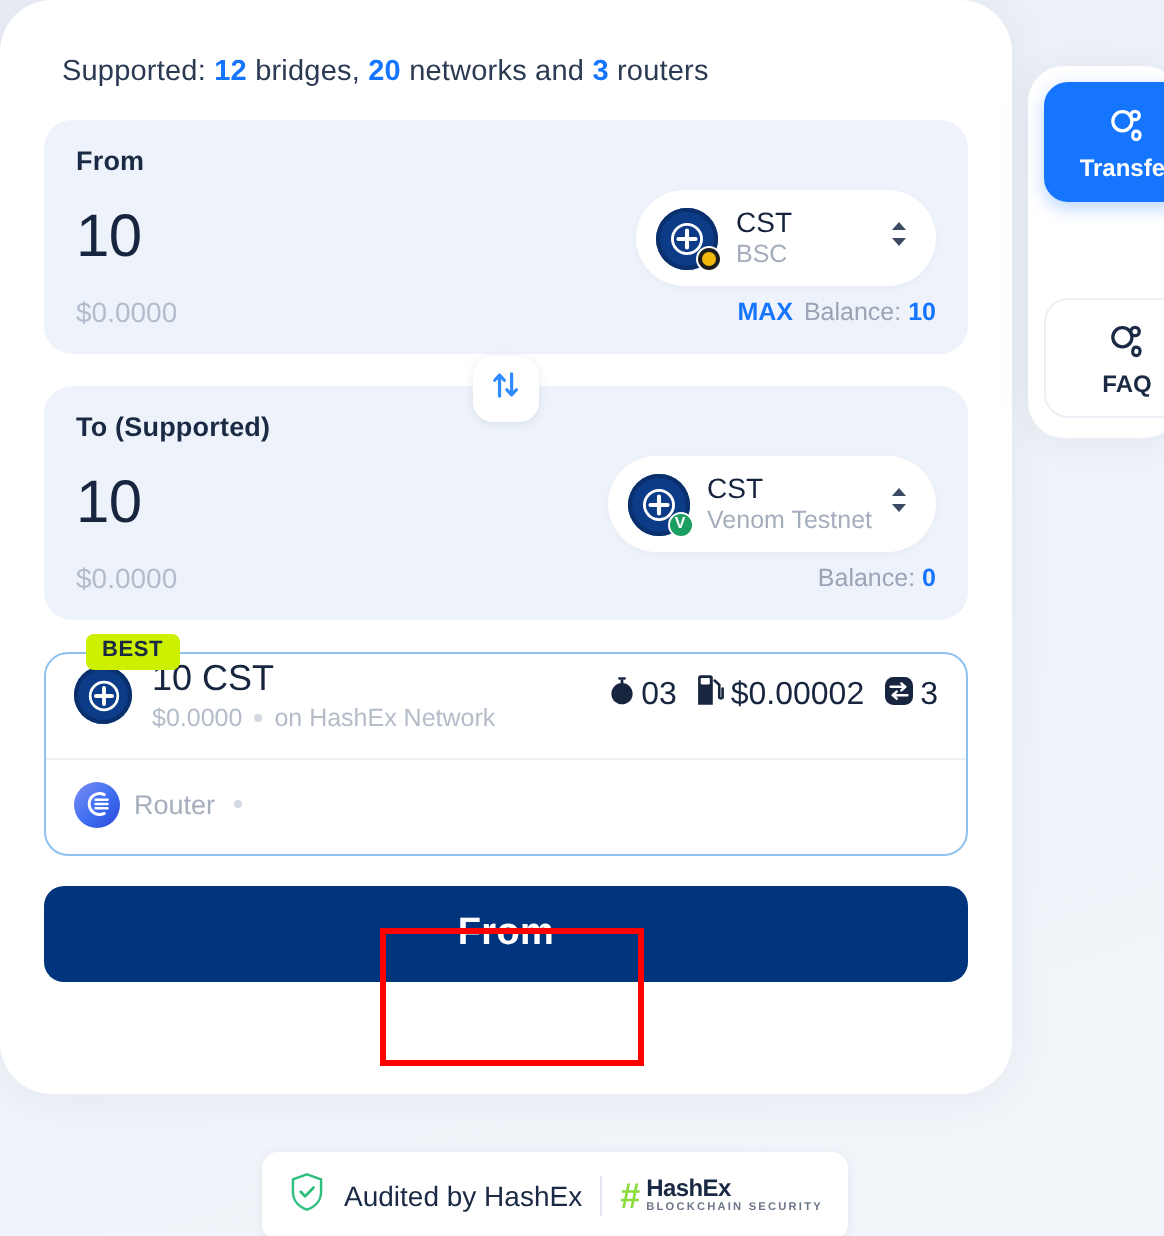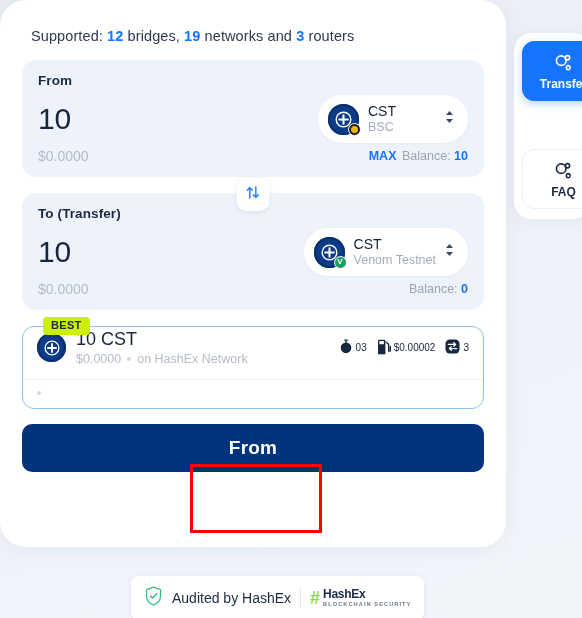--- a/index.html
+++ b/index.html
@@ -251,21 +251,21 @@
   }
   .dot-sep {
     width: 4px; height: 4px; border-radius: 50%;
     background: #d3d9e2;
     display: inline-block;
   }
   .route-stats {
     display: flex;
     align-items: center;
     gap: 5px;
-    font-size: 10px;
+    font-size: 16px;
     color: #17253f;
     white-space: nowrap;
   }
   .route-stats .stat {
     display: flex;
     align-items: center;
     gap: 3px;
   }
   .route-stats .stat + .stat { margin-left: 5px; }
 
@@ -422,21 +422,21 @@
 </style>
 </head>
 <body>
 
 <div id="main-card">
 
   <div id="supported-line">
     <span>Supported:</span>
     <span class="num">12</span>
     <span>bridges,</span>
-    <span class="num">19</span>
+    <span class="num">20</span>
     <span>networks and</span>
     <span class="num">3</span>
     <span>routers</span>
   </div>
 
   <div class="panel">
     <div class="panel-label">From</div>
 
     <div class="panel-mid">
       <input class="amount-input" type="text" value="10" style="">
@@ -477,21 +477,21 @@
   <div id="swap-direction-btn">
     <span>
       <svg width="17" height="17" viewBox="0 0 20 20" aria-hidden="true">
         <path d="M6.2 16.5 V4.2 M6.2 4.2 L3.4 7.2 M6.2 4.2 L9 7.2" stroke="#2f8bff" stroke-width="1.9" fill="none" stroke-linecap="round" stroke-linejoin="round"></path>
         <path d="M13.3 3.5 V15.8 M13.3 15.8 L10.5 12.8 M13.3 15.8 L16.1 12.8" stroke="#2f8bff" stroke-width="1.9" fill="none" stroke-linecap="round" stroke-linejoin="round"></path>
       </svg>
     </span>
   </div>
 
   <div class="panel">
-    <div class="panel-label">To (Transfer)</div>
+    <div class="panel-label">To (Supported)</div>
 
     <div class="panel-mid">
       <input class="amount-input" type="text" value="10" style="">
 
       <div class="token-select">
         <div class="token-icon-wrap">
           <div class="token-icon">
             <svg width="19" height="19" viewBox="0 0 24 24" aria-hidden="true">
               <circle cx="12" cy="12" r="9.2" fill="none" stroke="#ffffff" stroke-width="1.8"></circle>
               <path d="M12 6.6 V17.4 M6.6 12 H17.4" stroke="#ffffff" stroke-width="2.6" stroke-linecap="round"></path>
@@ -572,20 +572,29 @@
             </svg>
           </span>
           <span>3</span>
         </span>
       </div>
     </div>
 
     <div class="route-divider"></div>
 
     <div class="route-bottom">
+      <span class="provider">
+        <span class="provider-icon router">
+          <svg width="14" height="14" viewBox="0 0 16 16" aria-hidden="true">
+            <path d="M11.6 2.6 A6 6 0 1 0 11.6 13.4" stroke="#ffffff" stroke-width="1.7" fill="none" stroke-linecap="round"></path>
+            <path d="M6.6 5.6 H13.4 M6.6 8 H13.4 M6.6 10.4 H13.4" stroke="#ffffff" stroke-width="1.5" stroke-linecap="round"></path>
+          </svg>
+        </span>
+        <span>Router</span>
+      </span>
       <span class="dot-sep"></span>
     </div>
   </div>
 
   <button id="swap-button">From</button>
 </div>
 
 <div id="annotation-box"></div>
 
 <div id="side-nav">

